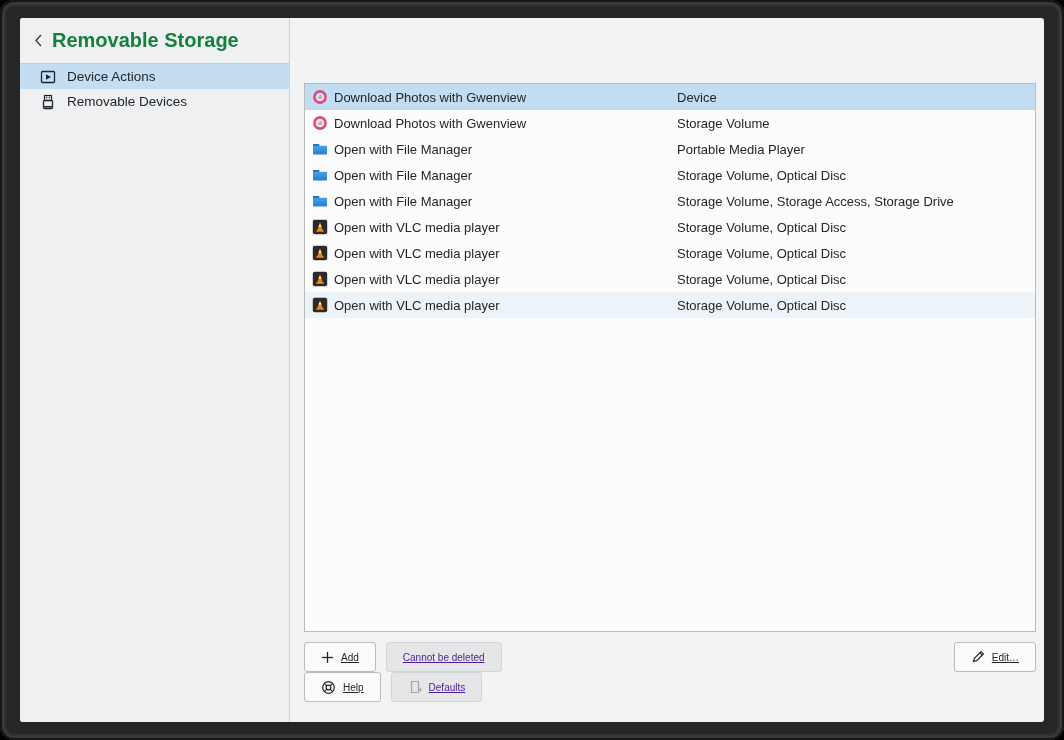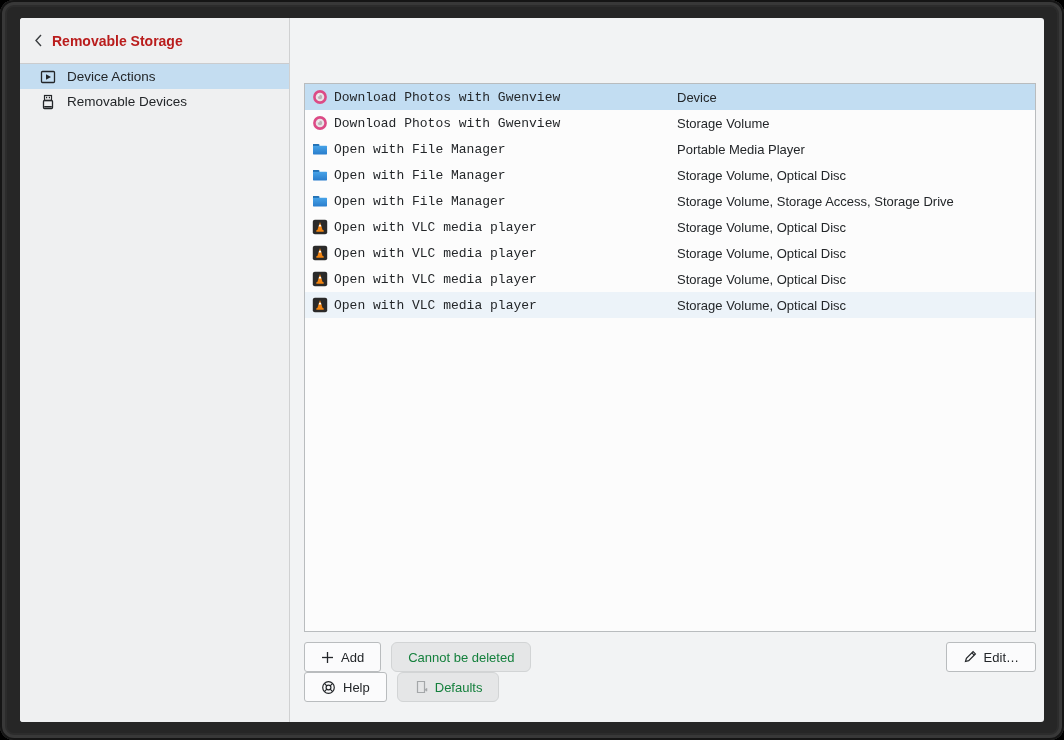--- a/index.html
+++ b/index.html
@@ -34,21 +34,21 @@
   }
   .sidebar-header {
     height: 46px;
     display: flex; align-items: center;
     padding-left: 14px;
     gap: 9px;
     border-bottom: 1px solid #cbccce;
     cursor: pointer;
   }
   .sidebar-header .back-chevron { display: inline-flex; }
-  .sidebar-header .hdr-label { font-weight: bold; font-size: 14px; color: #b91c1c; }
+  .sidebar-header .hdr-label { font-weight: bold; font-size: 20px; color: #15803d; }
   .sidebar-item {
     height: 25px;
     display: flex; align-items: center;
     padding-left: 20px;
     gap: 11px;
     font-size: 13.5px;
     cursor: pointer;
   }
   .sidebar-item.selected { background: #c4ddf1; }
   .sidebar-item .icon16 { width: 16px; height: 16px; display: inline-flex; }
@@ -68,45 +68,45 @@
     height: 26px;
     display: flex; align-items: center;
     position: relative;
     padding-left: 7px;
     font-size: 13px;
     cursor: default;
   }
   .list-row.selected { background: #c2ddf2; }
   .list-row.hover { background: #ecf3f9; }
   .list-row .row-icon { width: 16px; height: 16px; display: inline-flex; margin-right: 6px; }
-  .list-row .row-action { white-space: nowrap; font-family: Liberation Mono, monospace; }
+  .list-row .row-action { white-space: nowrap; }
   .list-row .row-devices { position: absolute; left: 372px; white-space: nowrap; }
   
   .btn-row { position: absolute; left: 13px; right: 8px; display: flex; gap: 10px; }
   .btn-row.row1 { bottom: 50px; }
   .btn-row.row2 { bottom: 20px; }
   .btn {
     height: 30px;
     display: inline-flex; align-items: center; justify-content: center;
     gap: 7px;
     padding: 0 16px;
-    font-size: 13px;
+    font-size: 10px;
     color: #232629;
     background: #fbfbfc;
     border: 1px solid #b9bcbe;
     border-radius: 3px;
     cursor: pointer;
+    text-decoration: underline;
   }
   .btn .bicon { display: inline-flex; }
   .btn.disabled {
     background: #e5e6e7;
     border-color: #d2d4d5;
-    color: #15803d;
+    color: #4c1d95;
     cursor: default;
-    border-radius: 6px;
   }
   .btn.disabled svg * { stroke: #a4a7a9 !important; }
   .spacer { flex: 1; }
 </style>
 </head>
 <body>
 
 <div class="frame"></div>
 
 <div class="window">

